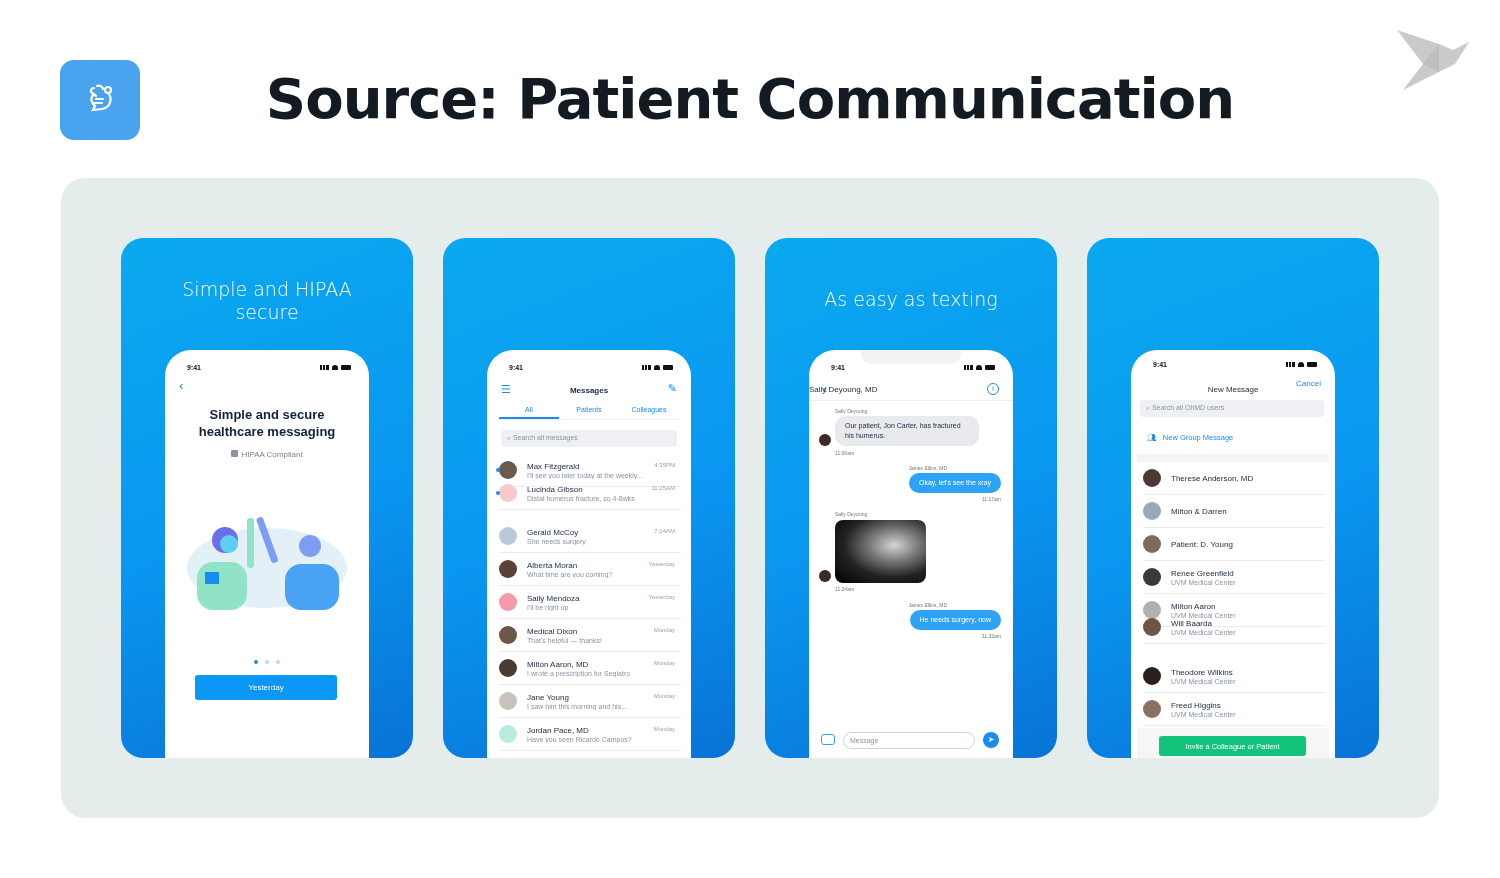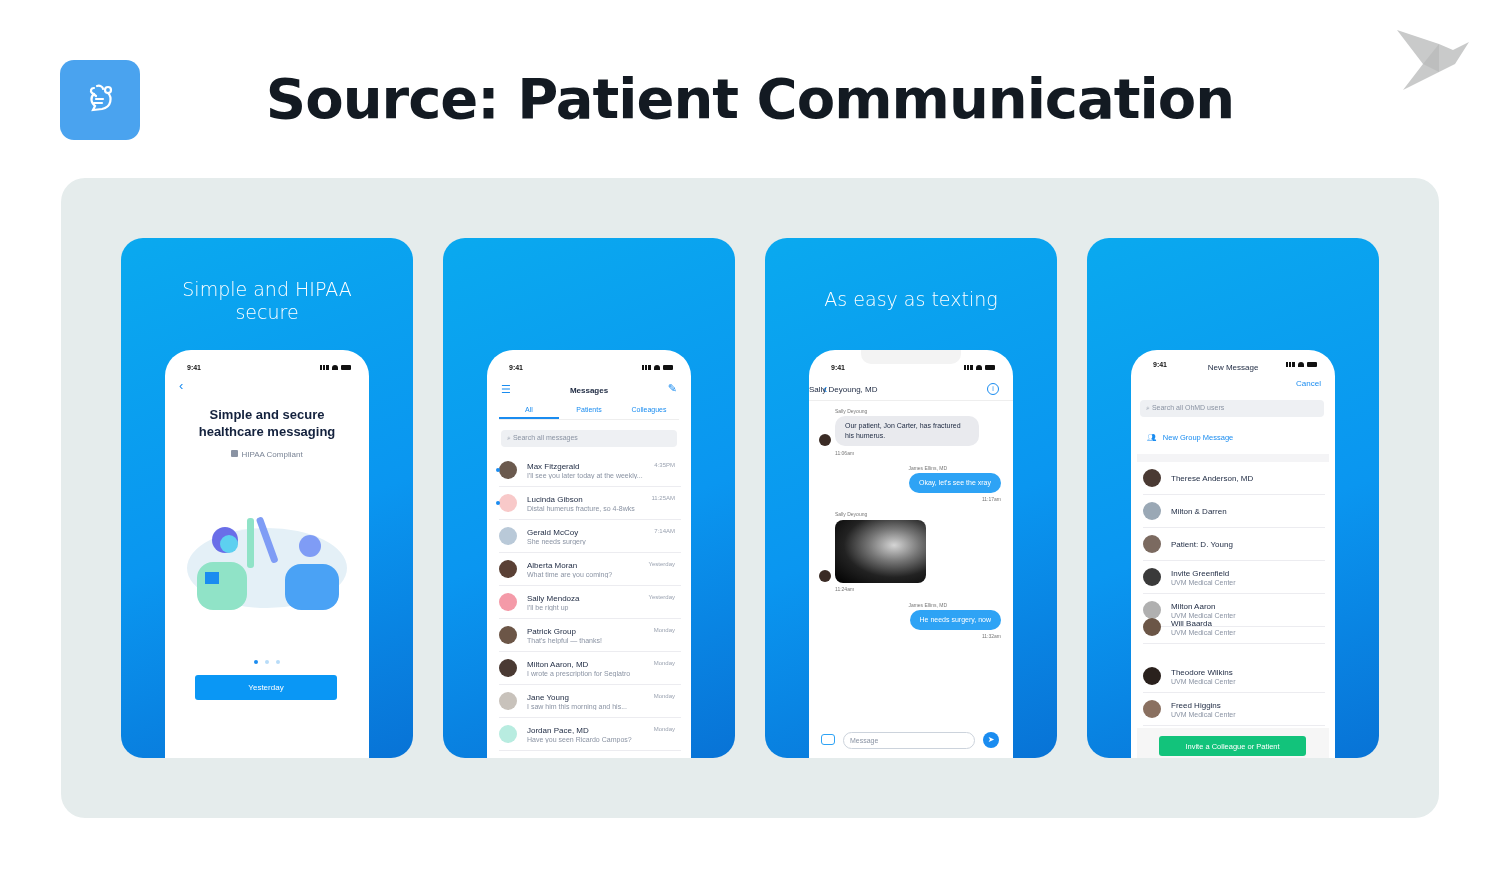--- a/index.html
+++ b/index.html
@@ -106,21 +106,21 @@
     <div>
       <div class="row" style="top:104px">
           <span style="position:absolute;left:-3px;width:4px;height:4px;border-radius:50%;background:#1a8cf0"></span>
           <span class="av" style="background:#6b5a4e"></span>
           <div>
             <div class="nm">Max Fitzgerald</div>
             <div class="pv">I'll see you later today at the weekly...</div>
           </div>
           <span class="tm">4:35PM</span>
         </div>
-      <div class="row" style="top:137px">
+      <div class="row" style="top:127px">
           <span style="position:absolute;left:-3px;width:4px;height:4px;border-radius:50%;background:#1a8cf0"></span>
           <span class="av" style="background:#f8c9c9"></span>
           <div>
             <div class="nm">Lucinda Gibson</div>
             <div class="pv">Distal humerus fracture, so 4-8wks</div>
           </div>
           <span class="tm">11:25AM</span>
         </div>
       <div class="row" style="top:170px">
           <span class="av" style="background:#b9c9d8"></span>
@@ -142,21 +142,21 @@
           <span class="av" style="background:#f49aa8"></span>
           <div>
             <div class="nm">Sally Mendoza</div>
             <div class="pv">I'll be right up</div>
           </div>
           <span class="tm">Yesterday</span>
         </div>
       <div class="row" style="top:269px">
           <span class="av" style="background:#6c5647"></span>
           <div>
-            <div class="nm">Patrick Group</div>
+            <div class="nm">Medical Dixon</div>
             <div class="pv">That's helpful — thanks!</div>
           </div>
           <span class="tm">Monday</span>
         </div>
       <div class="row" style="top:302px">
           <span class="av" style="background:#4a3a33"></span>
           <div>
             <div class="nm">Milton Aaron, MD</div>
             <div class="pv">I wrote a prescription for Seglatro</div>
           </div>
@@ -221,21 +221,21 @@
 <div class="card" style="left:1087px">
   <div class="phone">
     <div class="sb" style="top:11px">
         <span>9:41</span>
         <span class="sbi">
           <i class="bars"></i>
           <i class="wifi"></i>
           <i class="batt"></i>
         </span>
       </div>
-    <div style="position:absolute;top:13px;width:100%;text-align:center;font-size:8px;color:#1c2840">New Message</div>
+    <div style="position:absolute;top:35px;width:100%;text-align:center;font-size:8px;color:#1c2840">New Message</div>
     <div class="blue" style="position:absolute;right:14px;top:29px;font-size:8px">Cancel</div>
     <div style="position:absolute;top:50px;left:9px;right:11px;height:17px;background:#eef0f3;border-radius:4px;font-size:7px;color:#8a93a3;padding:4px 6px">⌕ <span>Search all OhMD users</span></div>
     <div style="position:absolute;top:83px;left:16px;font-size:7.5px;color:#1a8cf0"><span>👥︎</span>&nbsp;&nbsp;&nbsp;<span>New Group Message</span></div>
     <div style="position:absolute;top:104px;left:6px;right:6px;height:8px;background:#f4f4f6"></div>
     <div>
       <div class="row" style="top:112px">
           <span class="av" style="background:#4a3a33"></span>
           <div>
             <div class="nm">Therese Anderson, MD</div>
           </div>
@@ -248,21 +248,21 @@
         </div>
       <div class="row" style="top:178px">
           <span class="av" style="background:#7b6a60"></span>
           <div>
             <div class="nm">Patient: D. Young</div>
           </div>
         </div>
       <div class="row" style="top:211px">
           <span class="av" style="background:#3a3a3a"></span>
           <div>
-            <div class="nm">Invite Greenfield</div>
+            <div class="nm">Renee Greenfield</div>
             <div class="pv">UVM Medical Center</div>
           </div>
         </div>
       <div class="row" style="top:244px">
           <span class="av" style="background:#b0b0b0"></span>
           <div>
             <div class="nm">Milton Aaron</div>
             <div class="pv">UVM Medical Center</div>
           </div>
         </div>

